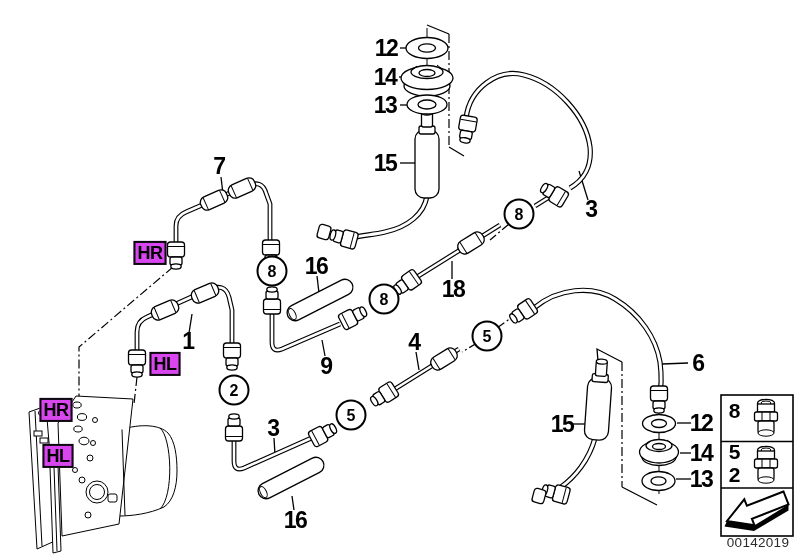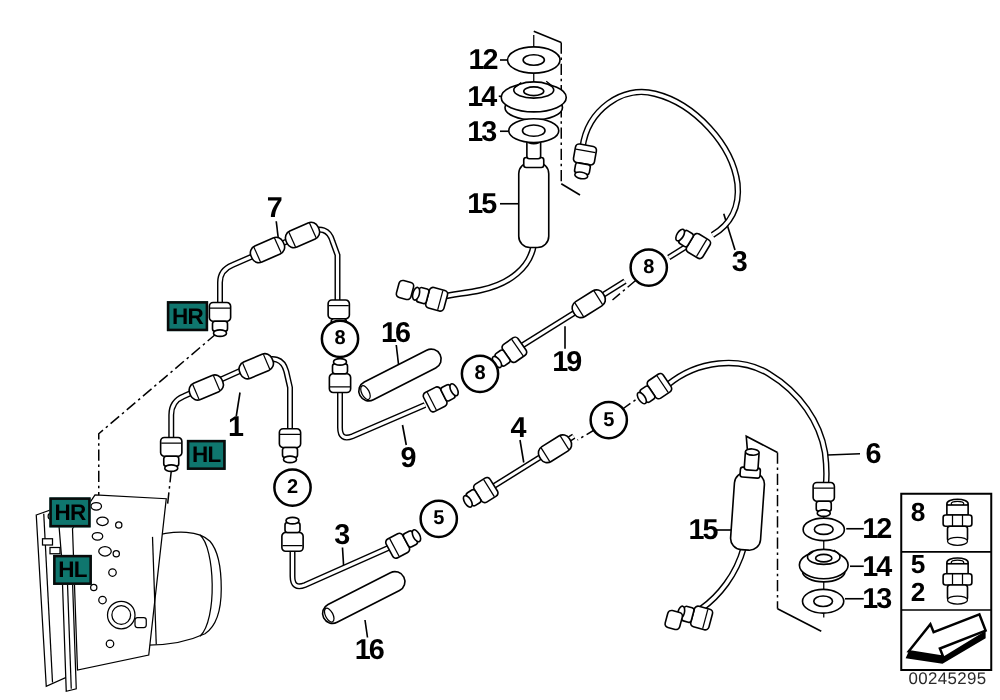--- a/index.html
+++ b/index.html
@@ -14,21 +14,21 @@
   .tube-o{stroke:#000;stroke-width:4.8;fill:none}
   .tube-i{stroke:#fff;stroke-width:2.5;fill:none}
   .hose-o{stroke:#000;stroke-width:5.2;fill:none}
   .hose-i{stroke:#fff;stroke-width:2.9;fill:none}
   .dd{stroke:#000;stroke-width:1.2;fill:none;stroke-dasharray:9 3 2 3}
   
   .lbl{position:absolute;transform:translate(-50%,-50%);white-space:nowrap;z-index:5}
   .lbl-num{font-size:23px;font-weight:700;letter-spacing:-1.5px}
   .lbl-circle{width:27px;height:27px;border:2.3px solid #000;border-radius:50%;background:#fff;
               display:flex;align-items:center;justify-content:center;font-size:16px;font-weight:700;letter-spacing:0}
-  .lbl-box{border:2.6px solid #0a0a0a;background:#0f766e;padding:0 2px;font-size:18px;font-weight:700;
+  .lbl-box{border:2.6px solid #0a0a0a;background:#d946ef;padding:0 2px;font-size:18px;font-weight:700;
            line-height:1.12;letter-spacing:-0.5px}
   .legend-num{position:absolute;transform:translate(-50%,-50%);font-weight:700;font-size:21px;
               letter-spacing:-1px;z-index:5}
   .doc-num{position:absolute;left:720px;top:535px;width:76px;text-align:center;font-size:13.5px;
            color:#2b2b2b;letter-spacing:.3px;z-index:5}
 </style>
 </head>
 <body>
 
 <div class="stage">
@@ -274,21 +274,21 @@
 </svg>
 
 <div id="label-layer">
       <div class="lbl lbl-num" style="left: 386px; top: 48px;">12</div>
       <div class="lbl lbl-num" style="left: 385px; top: 77px;">14</div>
       <div class="lbl lbl-num" style="left: 385px; top: 105px;">13</div>
       <div class="lbl lbl-num" style="left: 385px; top: 163px;">15</div>
       <div class="lbl lbl-num" style="left: 591px; top: 209px;">3</div>
       <div class="lbl lbl-num" style="left: 219px; top: 166px;">7</div>
       <div class="lbl lbl-num" style="left: 316px; top: 266px;">16</div>
-      <div class="lbl lbl-num" style="left: 453px; top: 289px;">19</div>
+      <div class="lbl lbl-num" style="left: 453px; top: 289px;">18</div>
       <div class="lbl lbl-num" style="left: 326px; top: 366px;">9</div>
       <div class="lbl lbl-num" style="left: 188px; top: 341px;">1</div>
       <div class="lbl lbl-num" style="left: 273px; top: 428px;">3</div>
       <div class="lbl lbl-num" style="left: 295px; top: 520px;">16</div>
       <div class="lbl lbl-num" style="left: 414px; top: 342px;">4</div>
       <div class="lbl lbl-num" style="left: 698px; top: 363px;">6</div>
       <div class="lbl lbl-num" style="left: 562px; top: 424px;">15</div>
       <div class="lbl lbl-num" style="left: 701px; top: 423px;">12</div>
       <div class="lbl lbl-num" style="left: 701px; top: 453px;">14</div>
       <div class="lbl lbl-num" style="left: 701px; top: 479px;">13</div>
@@ -301,15 +301,15 @@
       <div class="lbl lbl-box" style="left: 150px; top: 253px;">HR</div>
       <div class="lbl lbl-box" style="left: 165px; top: 364px;">HL</div>
       <div class="lbl lbl-box" style="left: 56px; top: 410px;">HR</div>
       <div class="lbl lbl-box" style="left: 58px; top: 456px;">HL</div>
     </div>
 
 <div class="legend-num" style="left:734px;top:411px">8</div>
 <div class="legend-num" style="left:734px;top:452px">5</div>
 <div class="legend-num" style="left:734px;top:475px">2</div>
 
-<div class="doc-num">00245295</div>
+<div class="doc-num">00142019</div>
 
 </div>
 
 </body></html>

